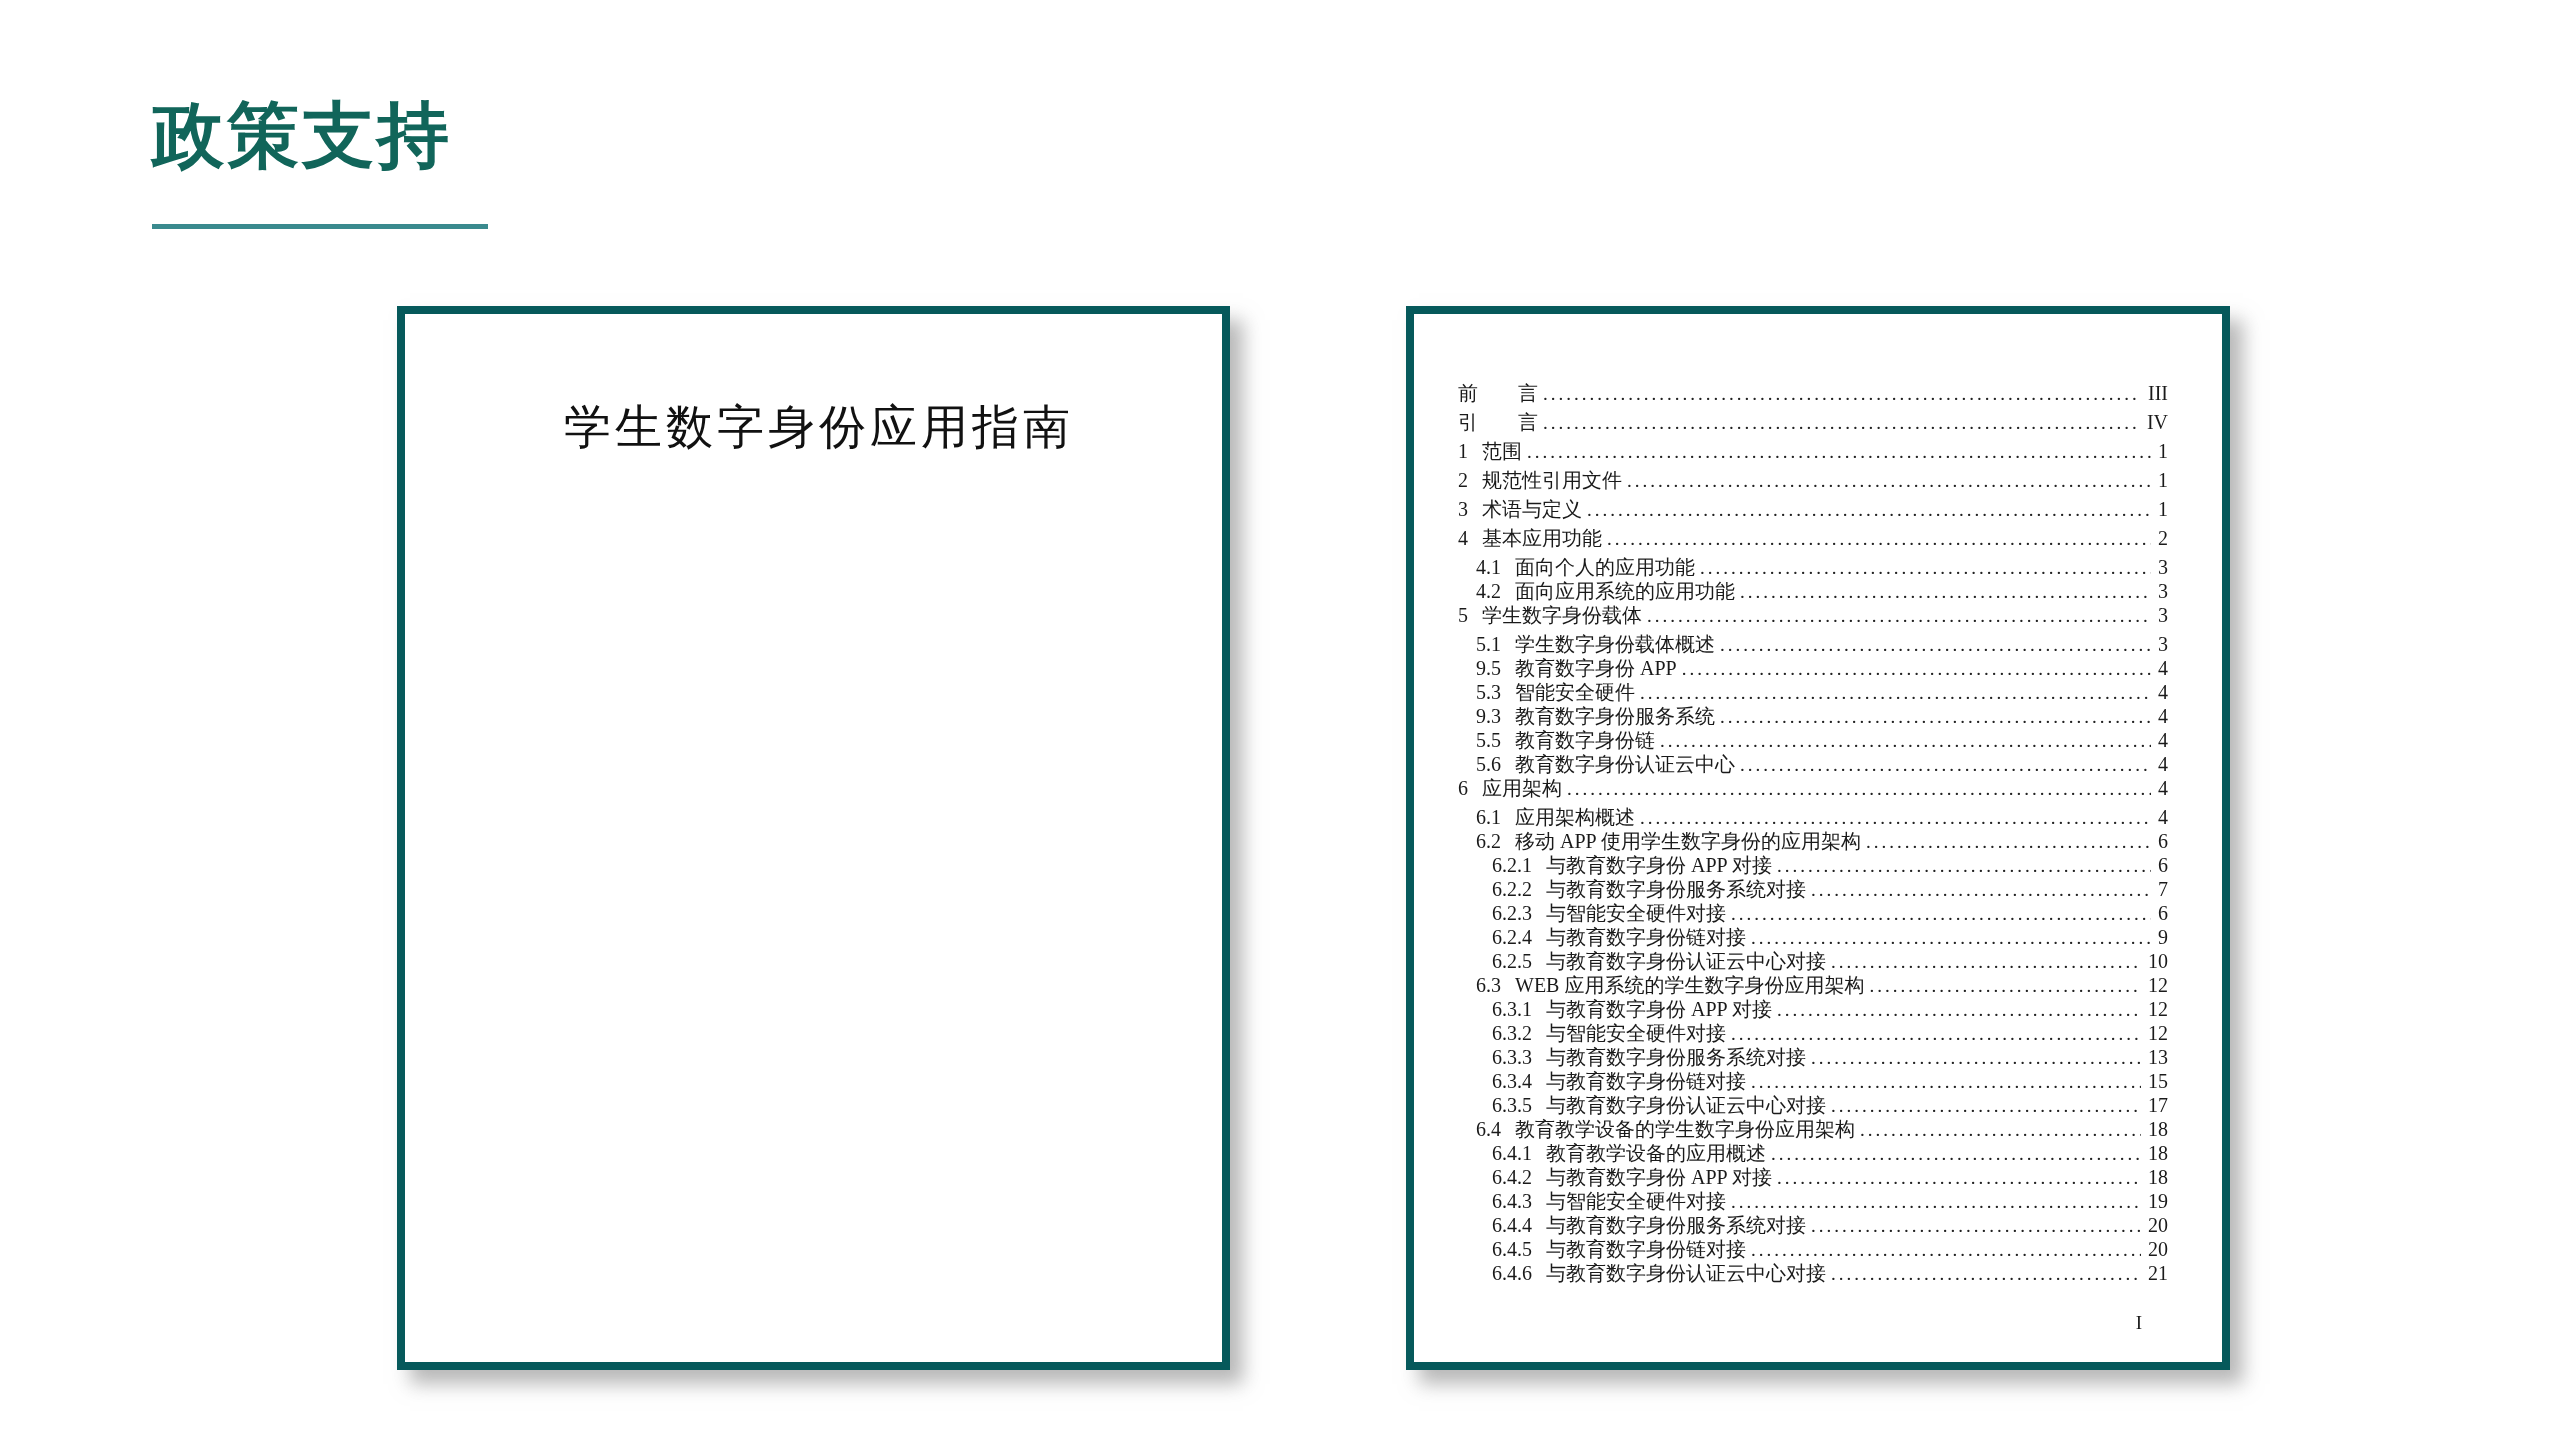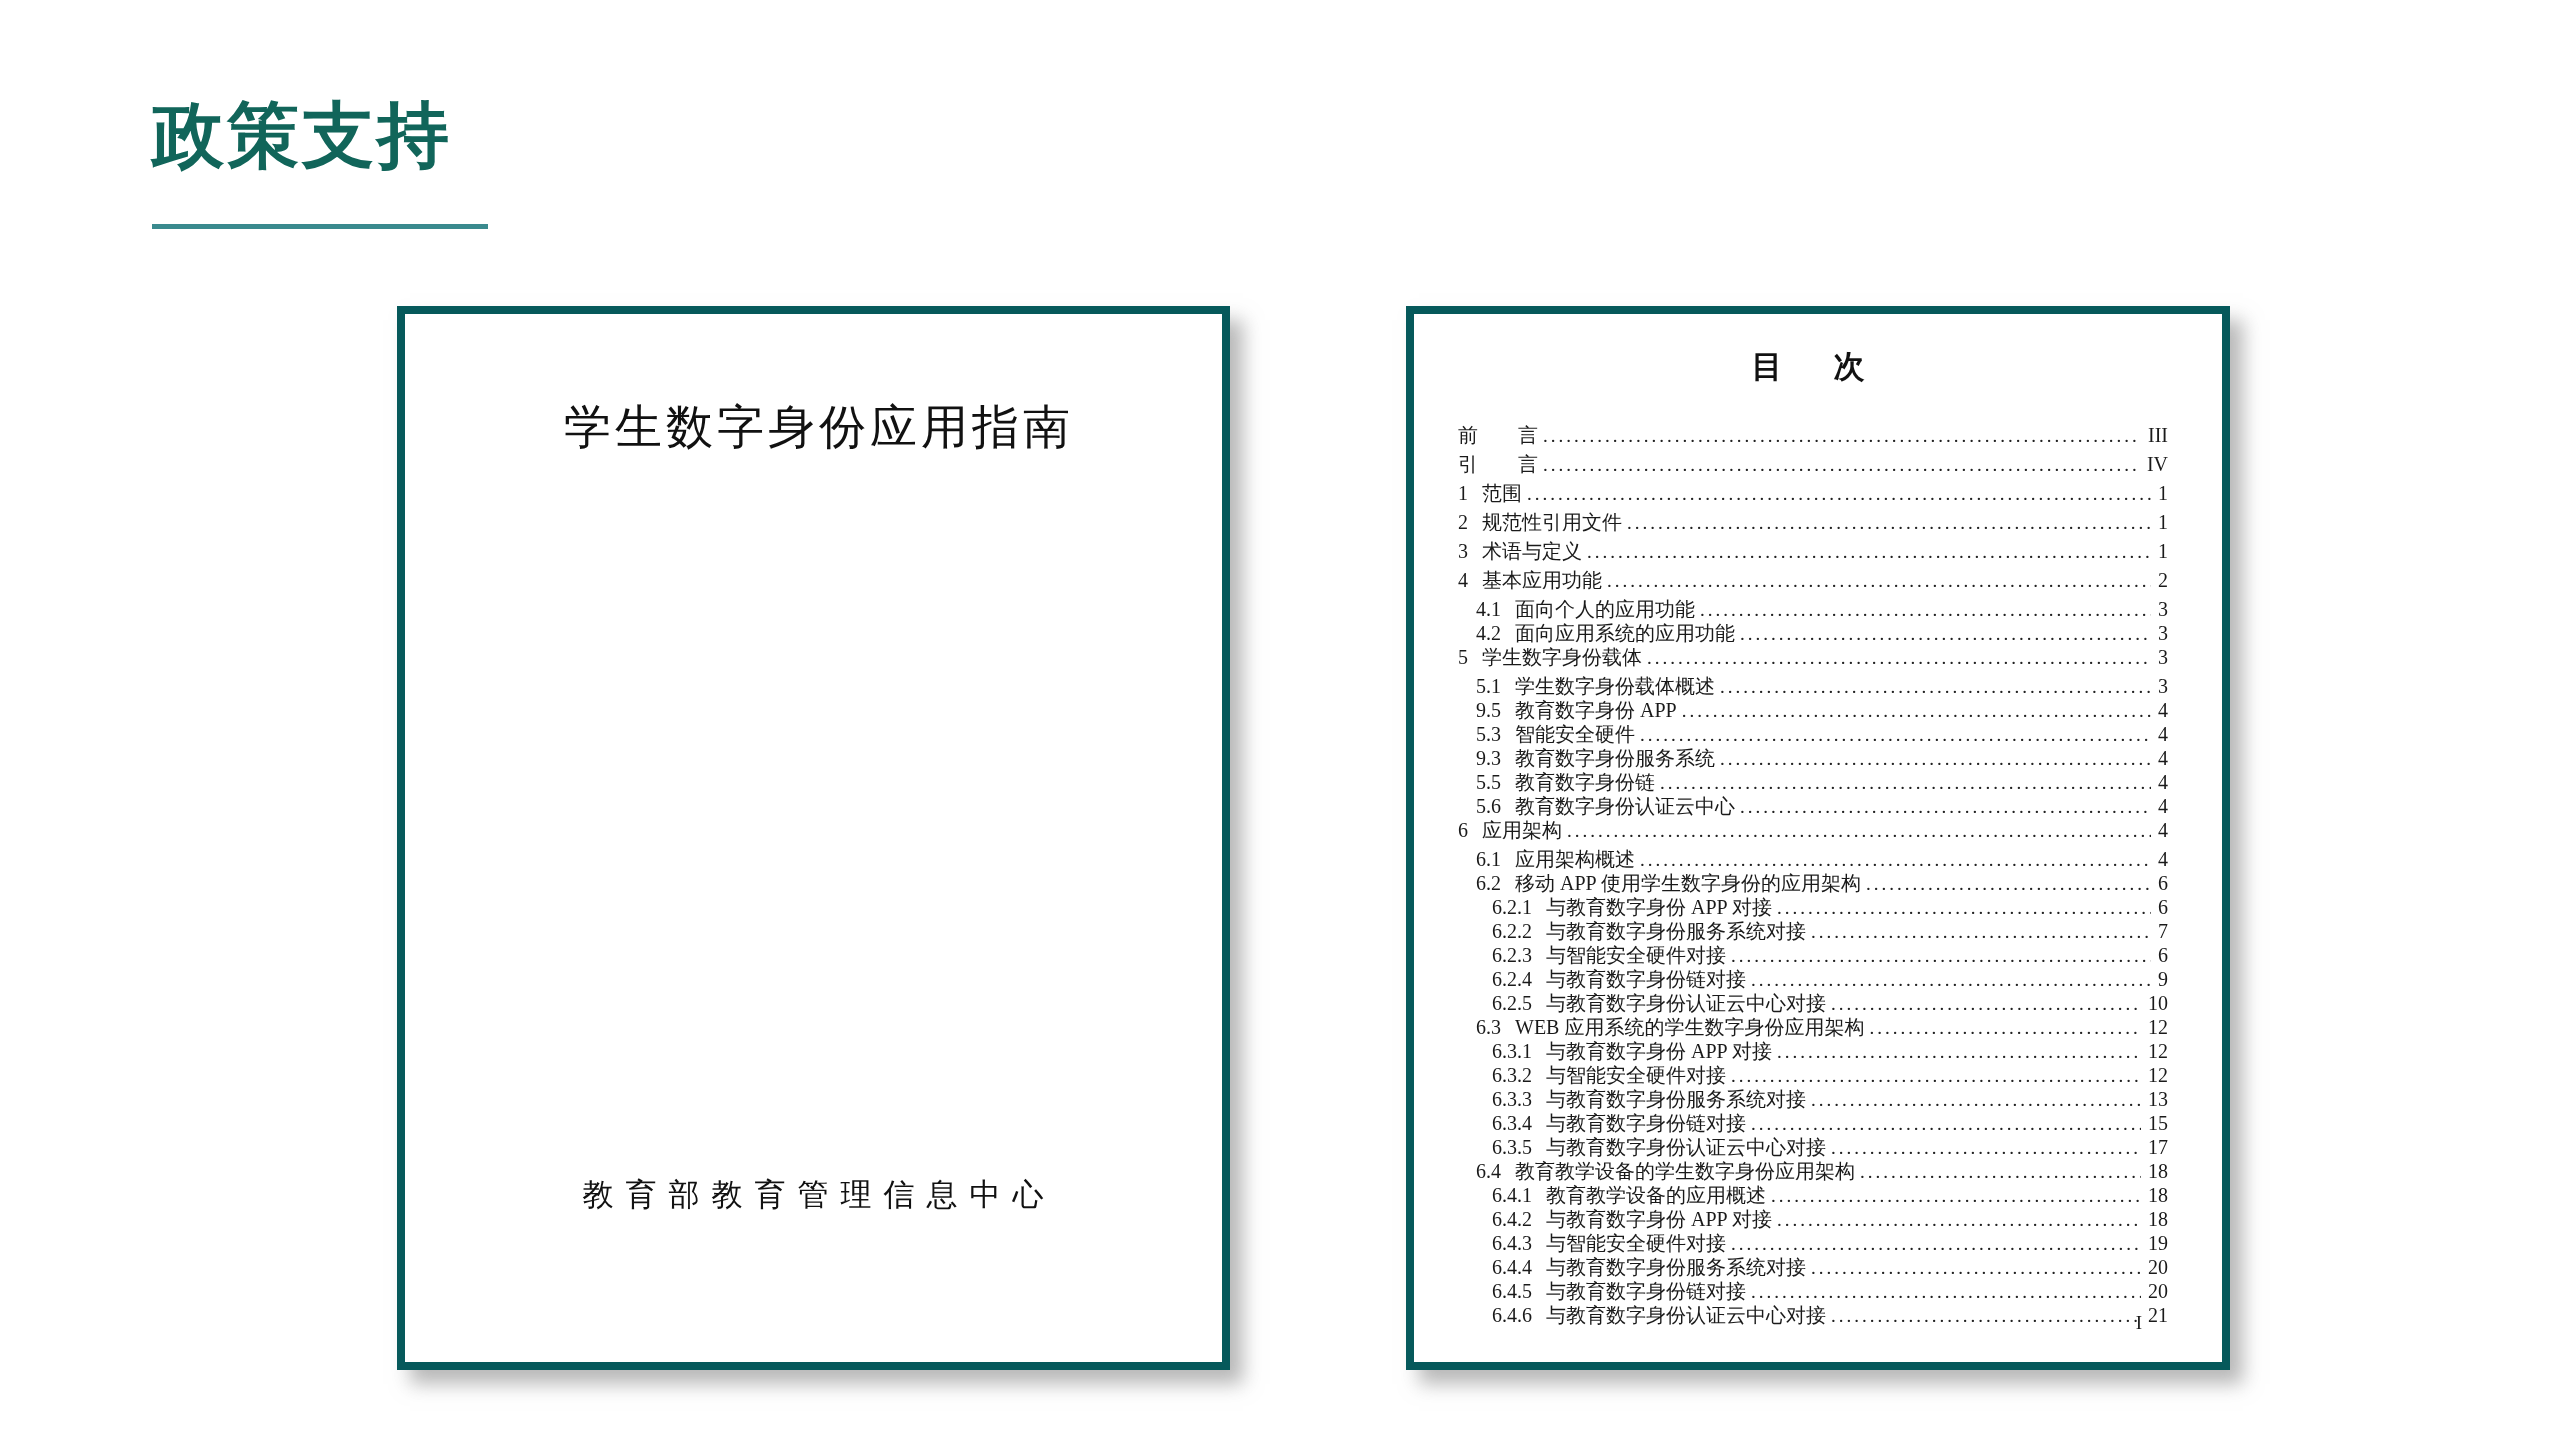--- a/index.html
+++ b/index.html
@@ -109,27 +109,25 @@
 </style>
 </head>
 <body>
 
 <h1 class="slide-title">政策支持</h1>
 <div class="title-underline"></div>
 
 <div class="doc doc-cover doc-serif">
   <div class="cover-inner">
     <div class="cover-title">学生数字身份应用指南</div>
-    <div class="cover-org">教育部教育管理信息中心</div>
   </div>
 </div>
 
 <div class="doc doc-toc doc-serif">
   <div class="toc-inner">
-    <div class="toc-header">目　次</div>
     <div class="toc-list">
 
         <div class="toc-row lv1">
 
           <span class="toc-text">前　　言</span>
           <span class="leader">............................................................................................................................................................................................................................................................................................................</span>
           <span class="toc-page">III</span>
         </div>
 
         <div class="toc-row lv1">

